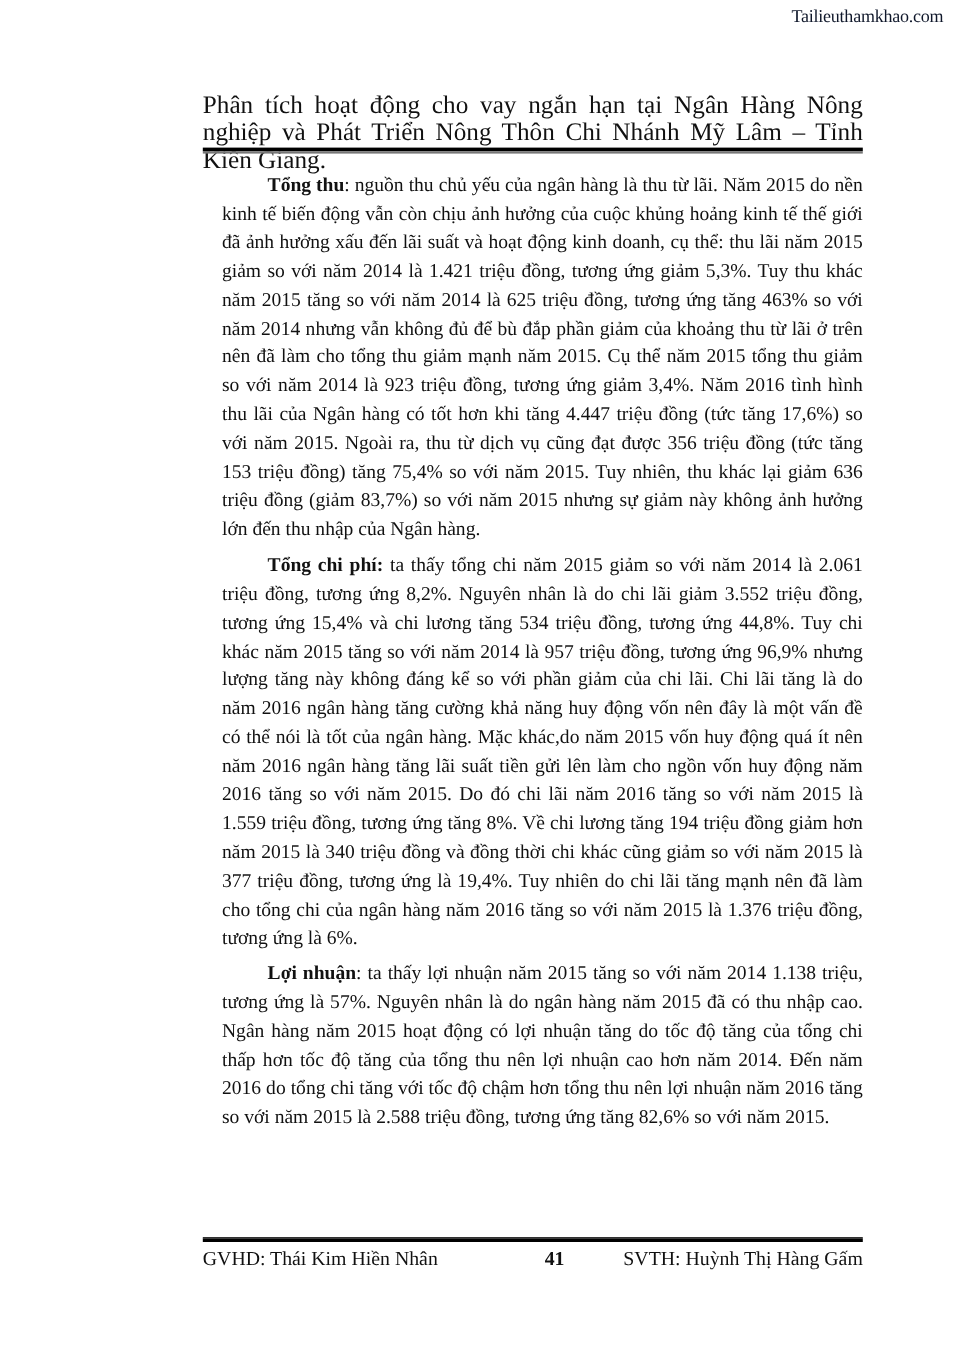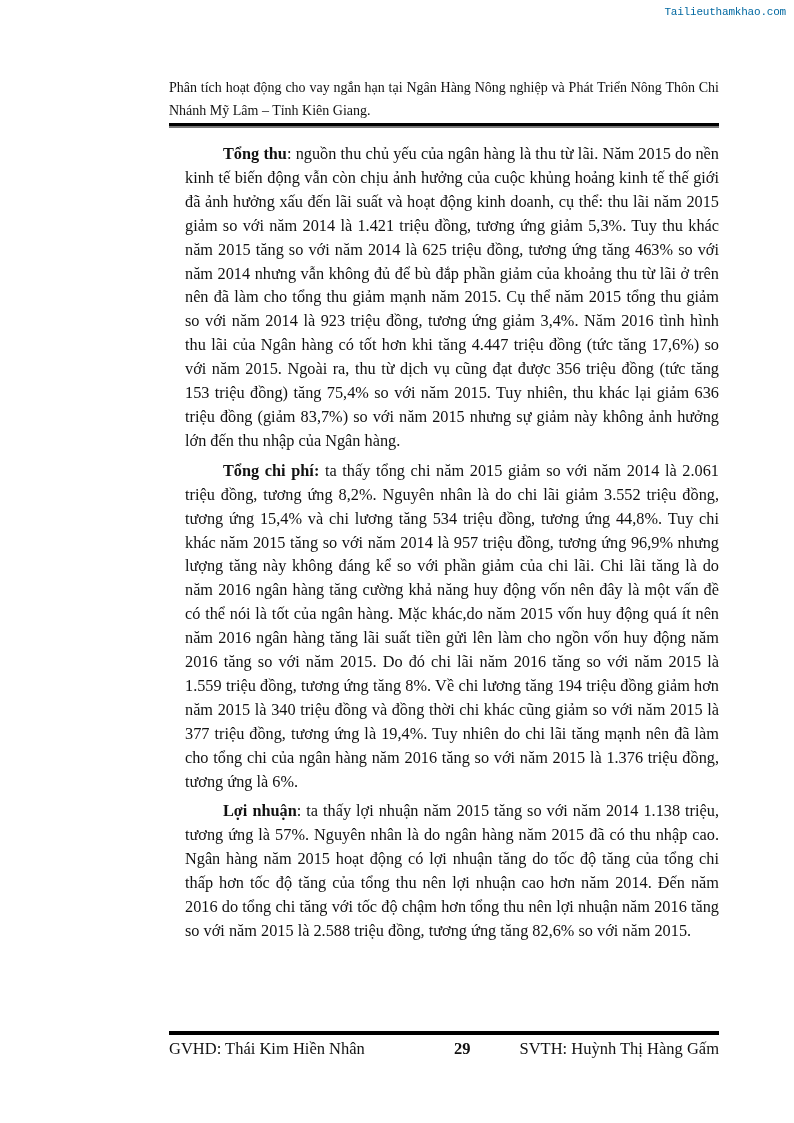--- a/index.html
+++ b/index.html
@@ -1,20 +1,20 @@
 <!DOCTYPE html>
 <html><head>
   <meta charset="utf-8">
   <style>
     html, body { margin:0; padding:0; background:#ffffff; }
     body { width:794px; height:1123px; position:relative; overflow:hidden;
            font-family:"Liberation Serif", "DejaVu Serif", serif; color:#111; }
-    .watermark { position:absolute; top:6px; right:8px; font-family:Liberation Mono, monospace;
-                 font-size:11px; color:#0369a1; letter-spacing:-0.2px; }
-    .header { position:absolute; left:169px; top:76px; width:550px; font-size:14px; line-height:23px;
+    .watermark { position:absolute; top:6px; right:8px; font-family:Liberation Serif, serif;
+                 font-size:15px; color:#0f172a; letter-spacing:-0.2px; }
+    .header { position:absolute; left:169px; top:76px; width:550px; font-size:21px; line-height:23px;
               text-align:justify; text-align-last:left; }
     .header-rule { position:absolute; left:169px; top:123px; width:550px; height:5px;
                    border-top:3px solid #000; border-bottom:2px solid #777; box-sizing:border-box; }
     .content { position:absolute; left:169px; top:142px; width:550px; }
     .para { margin:0 0 6px 16px; font-size:16.3px; line-height:23.9px; text-align:justify;
             text-indent:38px; }
     .para b { font-weight:bold; }
     .footer-rule { position:absolute; left:169px; top:1031px; width:550px; height:4px;
                    border-top:1px solid #000; border-bottom:3px solid #000; box-sizing:border-box; }
     .footer { position:absolute; left:169px; top:1038px; width:550px; height:22px; font-size:16.5px;
@@ -31,15 +31,15 @@
 
 <div class="content">
   <p class="para"><b>Tổng thu</b><span>: nguồn thu chủ yếu của ngân hàng là thu từ lãi. Năm 2015 do nền kinh tế biến động vẫn còn chịu ảnh hưởng của cuộc khủng hoảng kinh tế thế giới đã ảnh hưởng xấu đến lãi suất và hoạt động kinh doanh, cụ thể: thu lãi năm 2015 giảm so với năm 2014 là 1.421 triệu đồng, tương ứng giảm 5,3%. Tuy thu khác năm 2015 tăng so với năm 2014 là 625 triệu đồng, tương ứng tăng 463% so với năm 2014 nhưng vẫn không đủ để bù đắp phần giảm của khoảng thu từ lãi ở trên nên đã làm cho tổng thu giảm mạnh năm 2015. Cụ thể năm 2015 tổng thu giảm so với năm 2014 là 923 triệu đồng, tương ứng giảm 3,4%. Năm 2016 tình hình thu lãi của Ngân hàng có tốt hơn khi tăng 4.447 triệu đồng (tức tăng 17,6%) so với năm 2015. Ngoài ra, thu từ dịch vụ cũng đạt được 356 triệu đồng (tức tăng 153 triệu đồng) tăng 75,4% so với năm 2015. Tuy nhiên, thu khác lại giảm 636 triệu đồng (giảm 83,7%) so với năm 2015 nhưng sự giảm này không ảnh hưởng lớn đến thu nhập của Ngân hàng.</span></p>
   <p class="para"><b>Tổng chi phí:</b><span> ta thấy tổng chi năm 2015 giảm so với năm 2014 là 2.061 triệu đồng, tương ứng 8,2%. Nguyên nhân là do chi lãi giảm 3.552 triệu đồng, tương ứng 15,4% và chi lương tăng 534 triệu đồng, tương ứng 44,8%. Tuy chi khác năm 2015 tăng so với năm 2014 là 957 triệu đồng, tương ứng 96,9% nhưng lượng tăng này không đáng kể so với phần giảm của chi lãi. Chi lãi tăng là do năm 2016 ngân hàng tăng cường khả năng huy động vốn nên đây là một vấn đề có thể nói là tốt của ngân hàng. Mặc khác,do năm 2015 vốn huy động quá ít nên năm 2016 ngân hàng tăng lãi suất tiền gửi lên làm cho ngồn vốn huy động năm 2016 tăng so với năm 2015. Do đó chi lãi năm 2016 tăng so với năm 2015 là 1.559 triệu đồng, tương ứng tăng 8%. Về chi lương tăng 194 triệu đồng giảm hơn năm 2015 là 340 triệu đồng  và đồng thời chi khác cũng giảm so với năm 2015 là 377 triệu đồng, tương ứng là 19,4%. Tuy nhiên do chi lãi tăng mạnh nên đã làm cho tổng chi của ngân hàng năm 2016 tăng so với năm 2015 là 1.376 triệu đồng, tương ứng là 6%.</span></p>
   <p class="para"><b>Lợi nhuận</b><span>: ta thấy lợi nhuận năm 2015 tăng so với năm 2014 1.138 triệu, tương ứng là 57%. Nguyên nhân là do ngân hàng năm 2015 đã có thu nhập cao. Ngân hàng năm 2015 hoạt động có lợi nhuận tăng do tốc độ tăng của tổng chi thấp hơn tốc độ tăng của tổng thu nên lợi nhuận cao hơn năm 2014. Đến năm 2016 do tổng chi tăng với tốc độ chậm hơn tổng thu nên lợi nhuận năm 2016 tăng so với năm 2015 là 2.588 triệu đồng, tương ứng tăng 82,6% so với năm 2015.</span></p>
 </div>
 
 <div class="footer-rule"></div>
 <div class="footer">
   <span>GVHD: Thái Kim Hiền Nhân</span>
-  <span class="page">29</span>
+  <span class="page">41</span>
   <span>SVTH: Huỳnh Thị Hàng Gấm</span>
 </div>
 
 </body></html>

